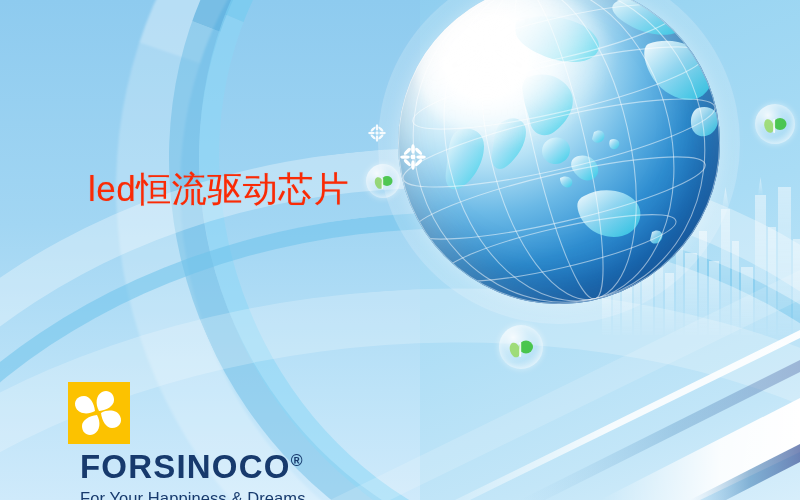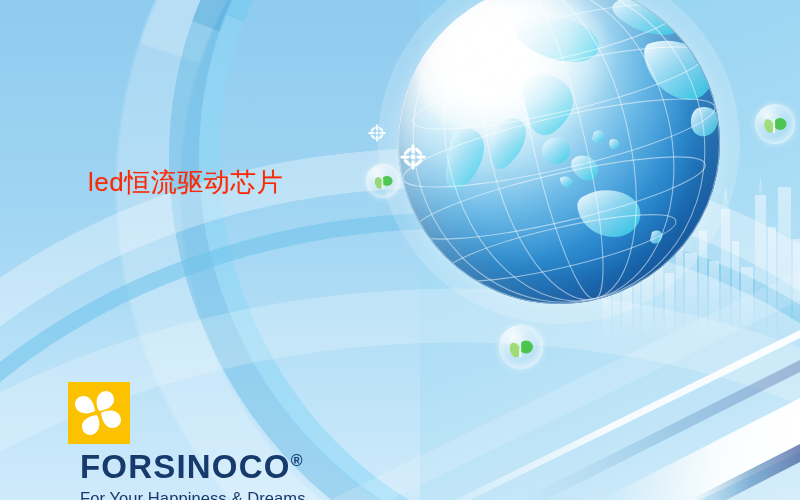--- a/index.html
+++ b/index.html
@@ -131,21 +131,21 @@
     background:
       radial-gradient(circle at 32% 28%, rgba(255,255,255,0.85) 0%, rgba(255,255,255,0.28) 35%, rgba(255,255,255,0.08) 58%, rgba(255,255,255,0.30) 86%, rgba(255,255,255,0.65) 100%);
     box-shadow:inset 0 0 10px rgba(255,255,255,0.8), 0 0 6px rgba(255,255,255,0.5);
   }
   .bubble svg{position:absolute;inset:0;width:100%;height:100%;}
 
   
   #headline{
     position:absolute;left:88px;top:164px;
     color:#fa2a05;
-    font-size:26px;
+    font-size:35px;
     line-height:1.42;
     letter-spacing:0.5px;
     white-space:nowrap;
     text-shadow:0 0 1px rgba(250,42,5,0.35);
     text-align:center;
   }
   #headline .l2{padding-left:10px;display:block;}
 
   #logo{
     position:absolute;left:68px;top:382px;

